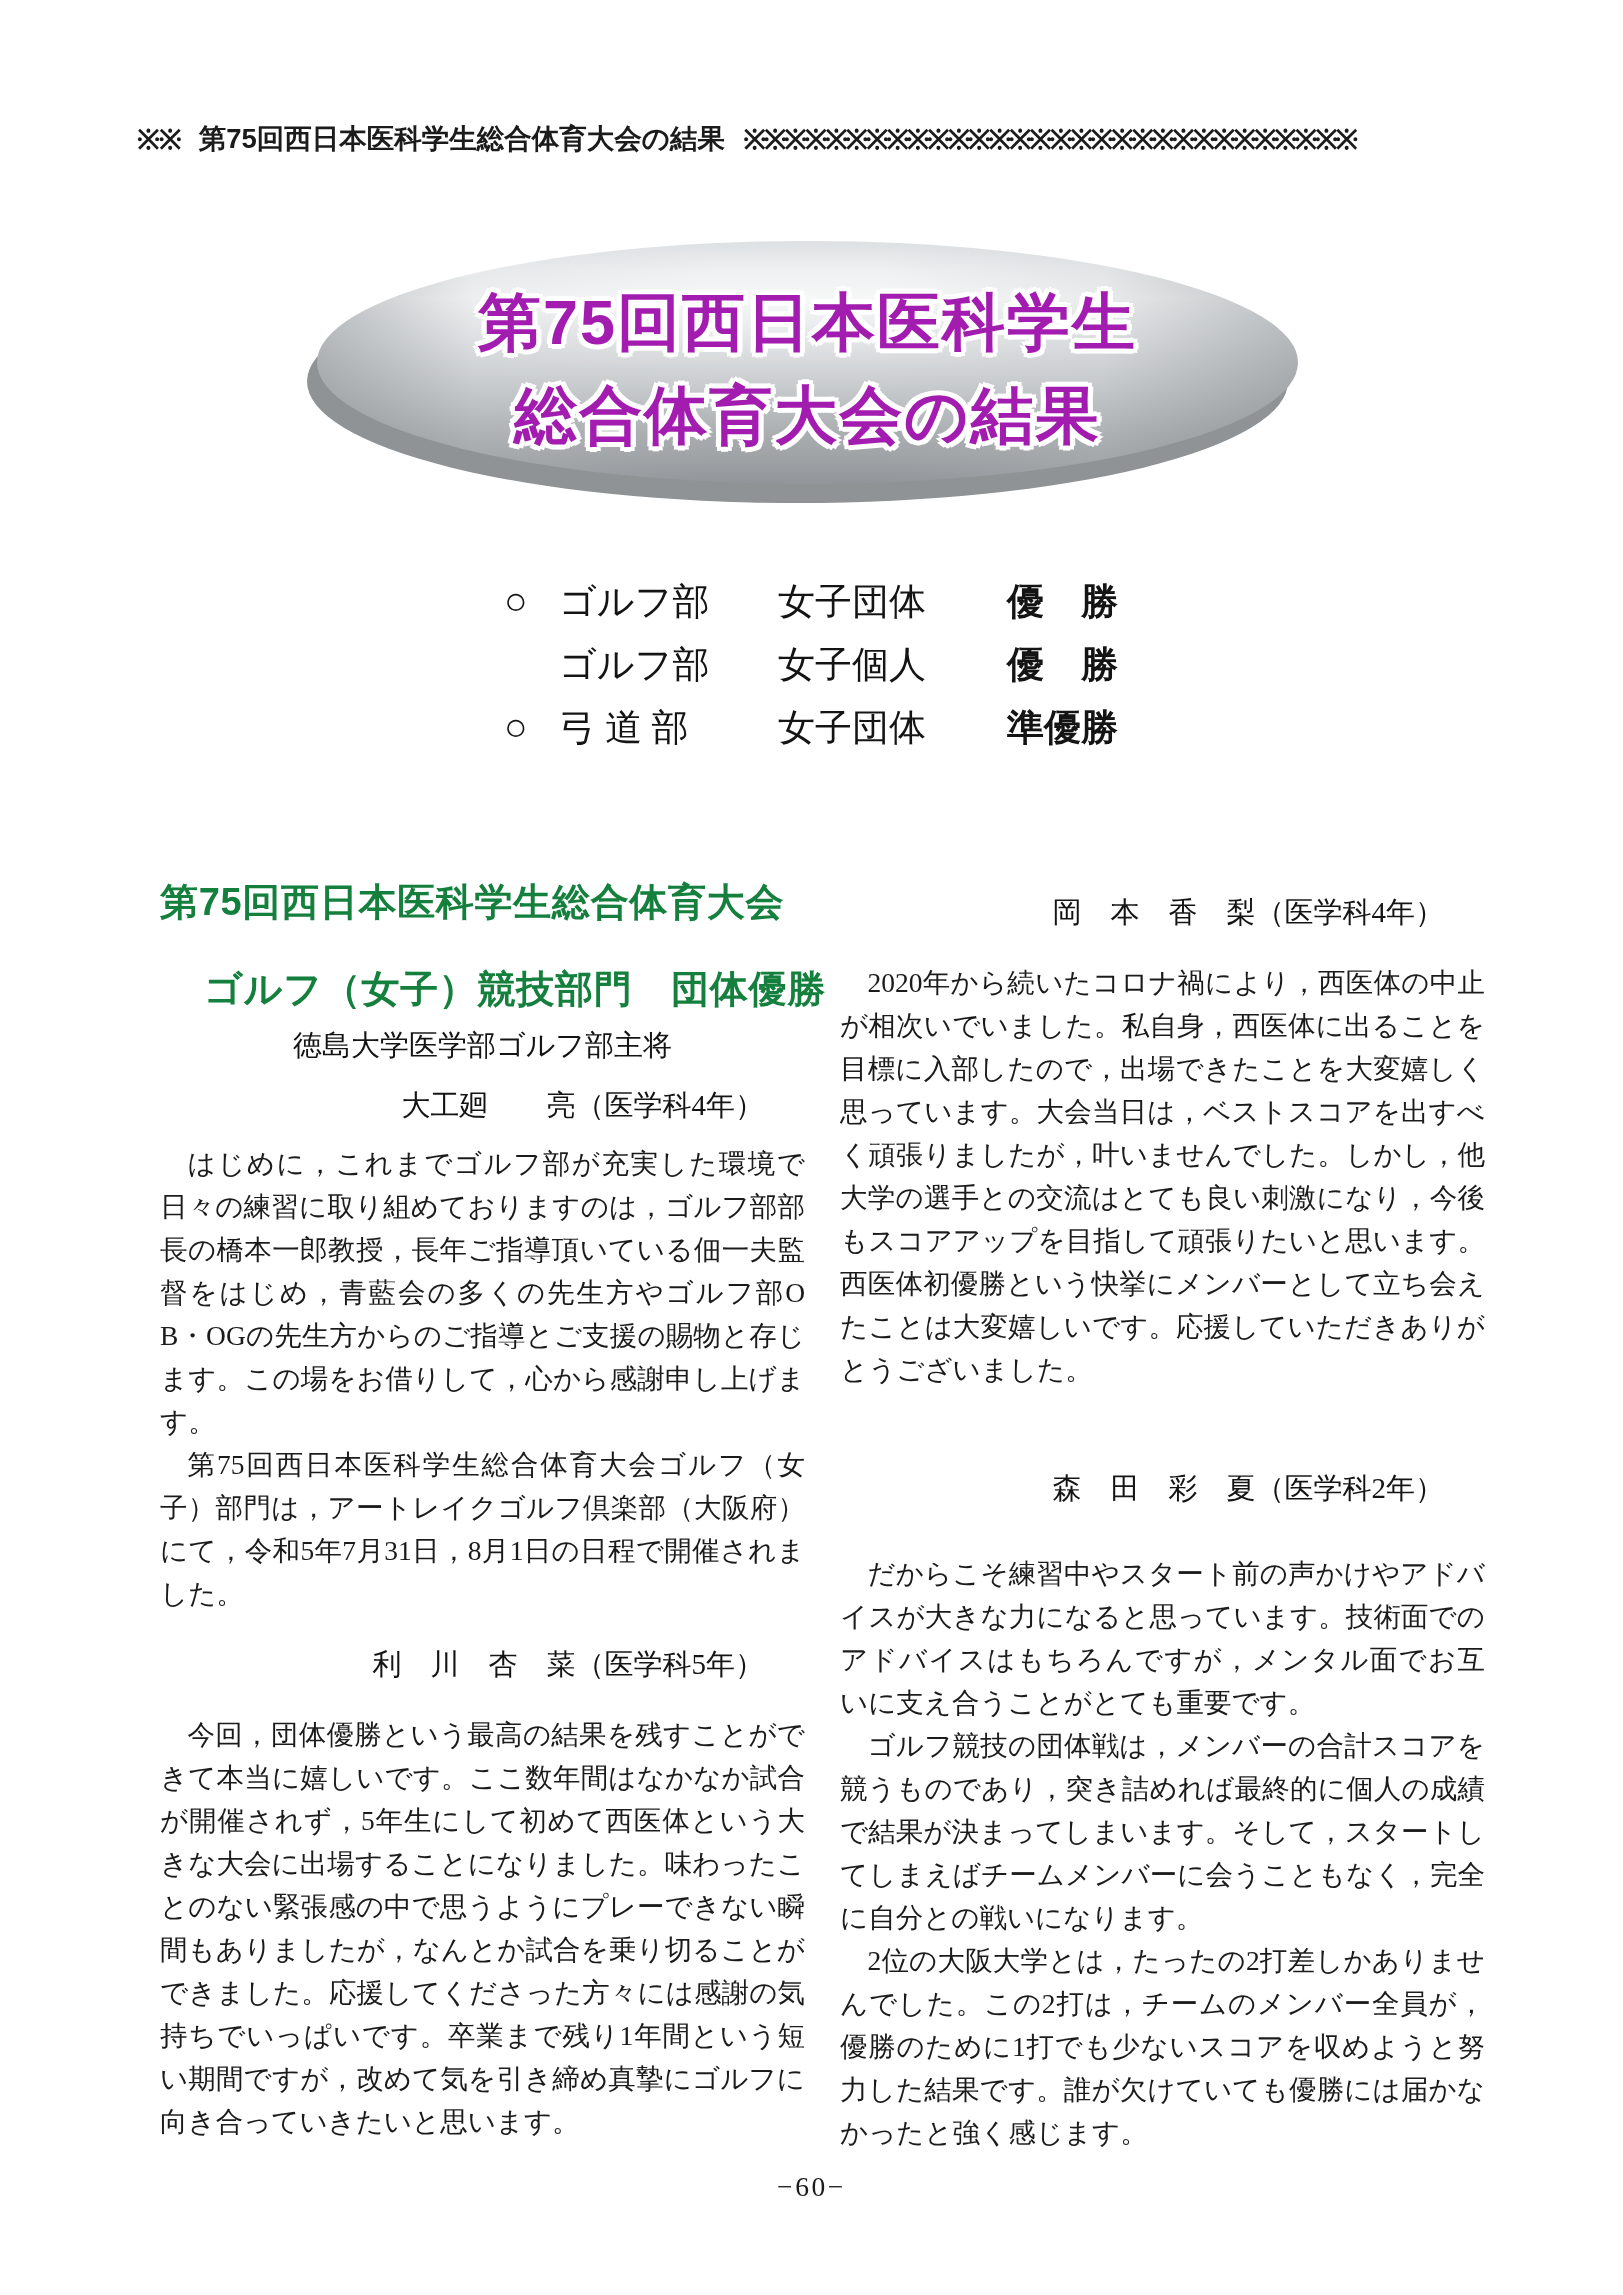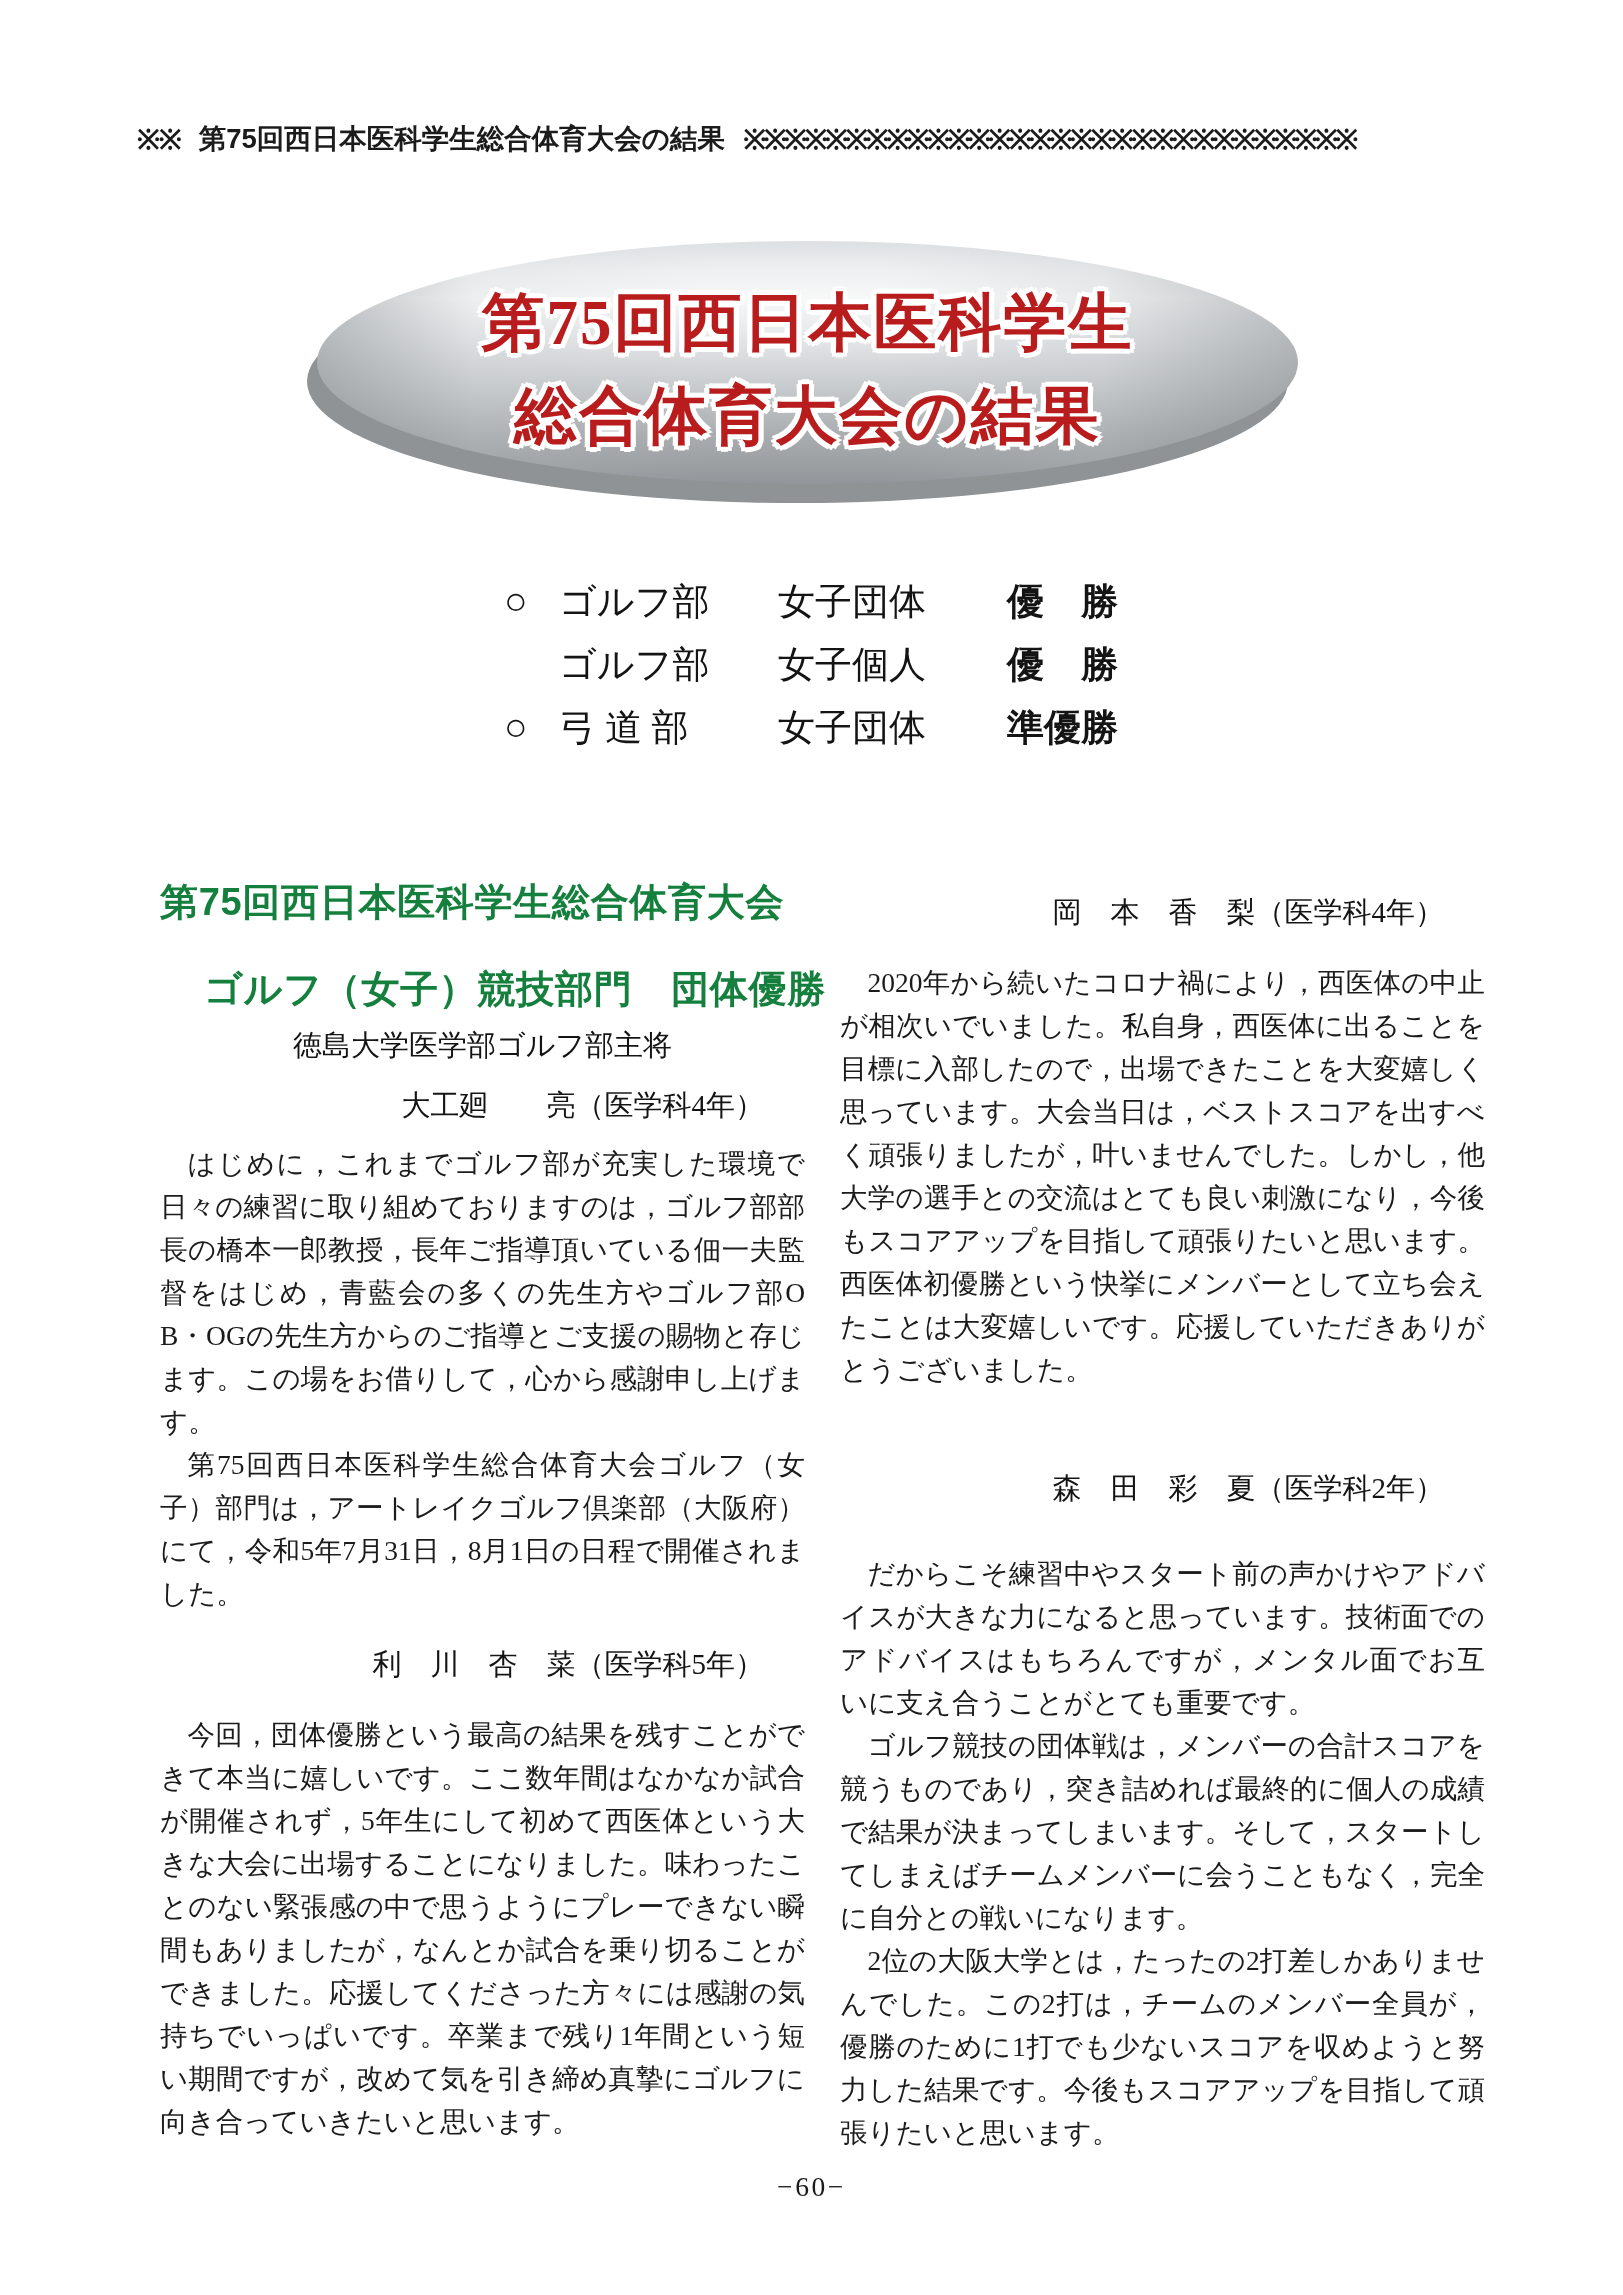--- a/index.html
+++ b/index.html
@@ -46,27 +46,26 @@
         rgba(185,189,192,0.22) 80%,
         rgba(120,125,130,0.45) 100%),
       linear-gradient(180deg,
         #dde0e2 0%, #eef0f1 12%, #f7f8f8 24%,
         #e4e6e8 40%, #c8cbcd 60%, #a9adb0 80%, #92969a 100%);
   }
   .emblem-line {
     left: 317px; width: 981px;
     text-align: center;
     font-size: 63px; letter-spacing: 2px;
-    color: #b91c1c;
+    color: #a21caf;
     text-shadow:
       -3.9px -3.9px 0 #fff,  3.9px -3.9px 0 #fff,
       -3.9px  3.9px 0 #fff,  3.9px  3.9px 0 #fff,
       -5.2px  0   0 #fff,  5.2px  0   0 #fff,
        0   -5.2px 0 #fff,  0    5.2px 0 #fff;
-    font-family: Liberation Serif, serif;
   }
   #emblem-line1 { top: 280px; }
   #emblem-line2 { top: 373px; }
 
   
   .result-row { left: 0; width: 1623px; height: 51px; font-size: 37px; color: #141414; }
   .row-club   { position: absolute; left: 504px; display: flex; align-items: baseline; }
   .row-circle { display: inline-block; width: 55px; font-size: 39px; }
   .row-category { position: absolute; left: 778px; }
   .row-result   { position: absolute; left: 1007px; font-weight: bold; }
@@ -171,17 +170,17 @@
 
 <div id="right-para-1" class="abs rcol serif body-block">
   <p>2020年から続いたコロナ禍により，西医体の中止が相次いでいました。私自身，西医体に出ることを目標に入部したので，出場できたことを大変嬉しく思っています。大会当日は，ベストスコアを出すべく頑張りましたが，叶いませんでした。しかし，他大学の選手との交流はとても良い刺激になり，今後もスコアアップを目指して頑張りたいと思います。西医体初優勝という快挙にメンバーとして立ち会えたことは大変嬉しいです。応援していただきありがとうございました。</p>
 </div>
 
 <div id="right-author2" class="abs rcol serif byline right">森　田　彩　夏（医学科2年）</div>
 
 <div id="right-paras-234" class="abs rcol serif body-block">
   <p>だからこそ練習中やスタート前の声かけやアドバイスが大きな力になると思っています。技術面でのアドバイスはもちろんですが，メンタル面でお互いに支え合うことがとても重要です。</p>
   <p>ゴルフ競技の団体戦は，メンバーの合計スコアを競うものであり，突き詰めれば最終的に個人の成績で結果が決まってしまいます。そして，スタートしてしまえばチームメンバーに会うこともなく，完全に自分との戦いになります。</p>
-  <p>2位の大阪大学とは，たったの2打差しかありませんでした。この2打は，チームのメンバー全員が，優勝のために1打でも少ないスコアを収めようと努力した結果です。今後もスコアアップを目指して頑張りたいと思います。</p>
+  <p>2位の大阪大学とは，たったの2打差しかありませんでした。この2打は，チームのメンバー全員が，優勝のために1打でも少ないスコアを収めようと努力した結果です。誰が欠けていても優勝には届かなかったと強く感じます。</p>
 </div>
 
 <div id="page-number" class="abs serif">−60−</div>
 
 
 </body></html>

